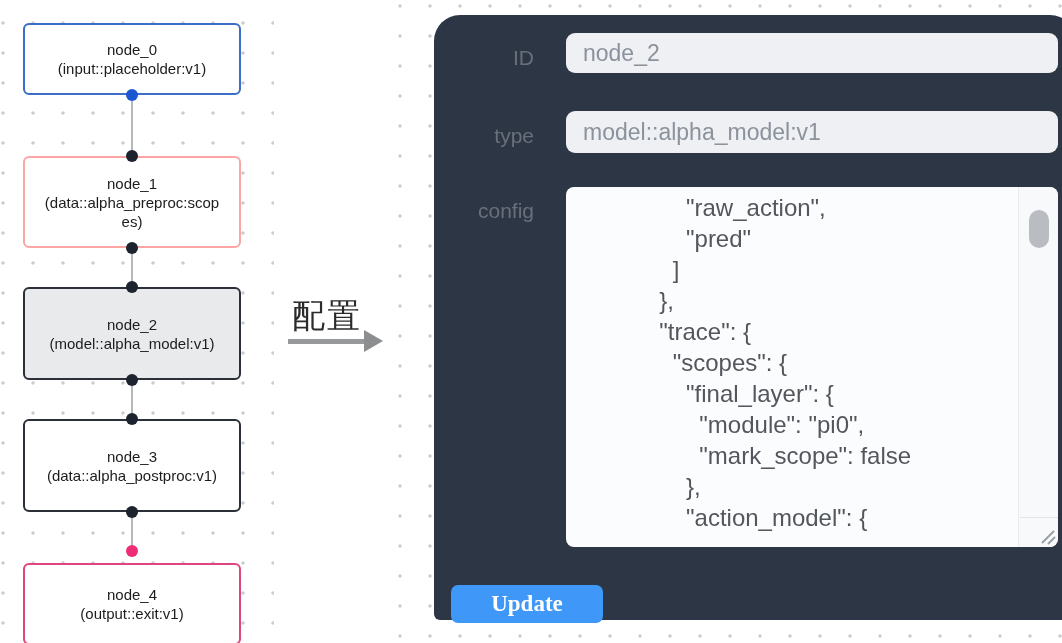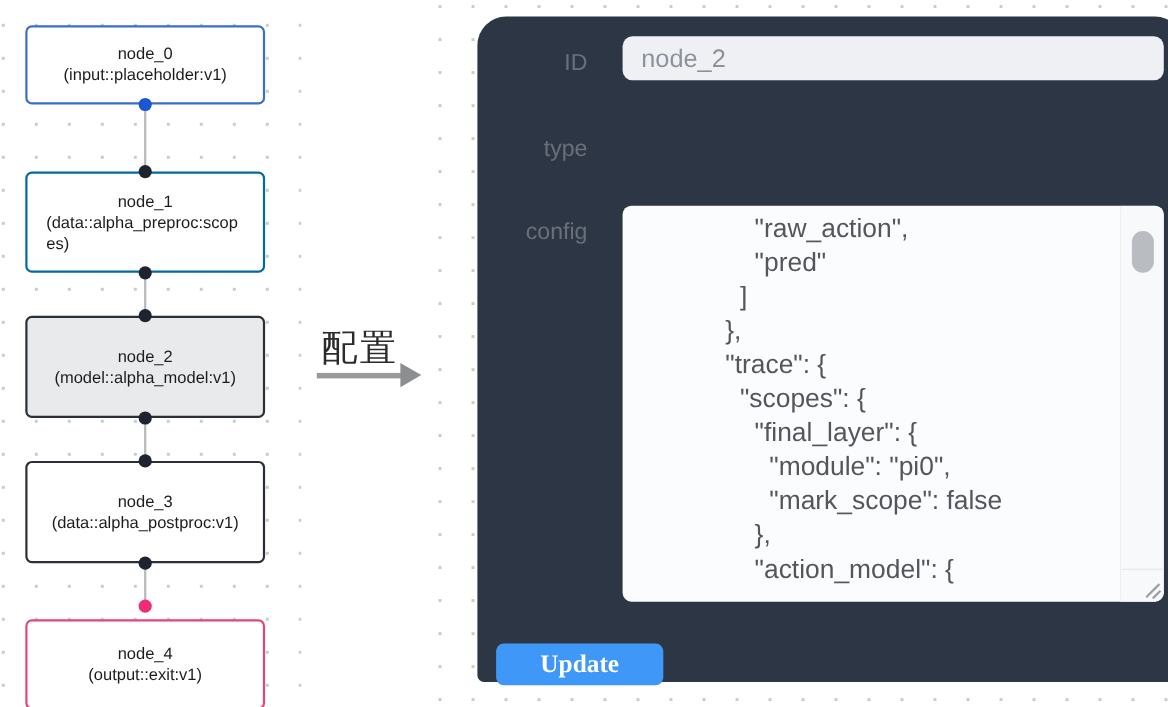--- a/index.html
+++ b/index.html
@@ -12,24 +12,24 @@
   .dots{position:absolute;top:0;bottom:0;
     background-image:radial-gradient(circle,#c9ccd0 1.5px,rgba(0,0,0,0) 1.7px);
     background-size:30px 30px;}
   .dots-left{left:0;width:274px;background-position:-12px 8px;}
   .dots-right{left:392px;right:0;background-position:-7px -9px;}
 
   
   .node{position:absolute;left:23px;width:218px;box-sizing:border-box;
     background:#ffffff;border-radius:6px;
     display:flex;flex-direction:column;justify-content:center;align-items:center;
-    font-size:15px;line-height:19px;color:#1c1c1c;padding:0 17px;}
+    text-align:center;font-size:15px;line-height:19px;color:#1c1c1c;padding:0 17px;}
   .node-sub{word-break:break-all;}
   .n0{top:23px;height:72px;border:2px solid #3b6ec8;}
-  .n1{top:156px;height:92px;border:2px solid #0369a1;}
+  .n1{top:156px;height:92px;border:2px solid #fca5a5;}
   .n2{top:287px;height:93px;border:2px solid #2b3038;background:#e9eaeb;}
   .n3{top:419px;height:93px;border:2px solid #2b3038;}
   .n4{top:551px;height:82px;border:2px solid #e0457f;margin-top:12px;}
   .edge{position:absolute;left:131px;width:2px;background:#b5b8bc;}
   .e0{top:95px;height:61px}.e1{top:248px;height:39px}
   .e2{top:380px;height:39px}.e3{top:512px;height:39px}
   .handle{position:absolute;left:126px;width:12px;height:12px;border-radius:50%;}
   .h-blue{background:#1c57d2}.h-dark{background:#1d2430}.h-pink{background:#ef2d77}
   .h0b{top:89px}.h1t{top:150px}.h1b{top:242px}.h2t{top:281px}.h2b{top:374px}
   .h3t{top:413px}.h3b{top:506px}.h4t{top:545px}
@@ -114,20 +114,21 @@
 
 <div class="transition-label">配置</div>
 <div class="arrow-shaft"></div>
 <div class="arrow-head"></div>
 
 <div class="panel">
   <div class="f-label lbl-id">ID</div>
   <input class="f-input in-id" type="text" value="node_2" style="">
 
   <div class="f-label lbl-type">type</div>
+  <input class="f-input in-type" type="text" value="model::alpha_model:v1" style="">
 
   <div class="f-label lbl-config">config</div>
   <div class="config-box">
     <div class="config-text">      "raw_action",
       "pred"
     ]
   },
   "trace": {
     "scopes": {
       "final_layer": {

